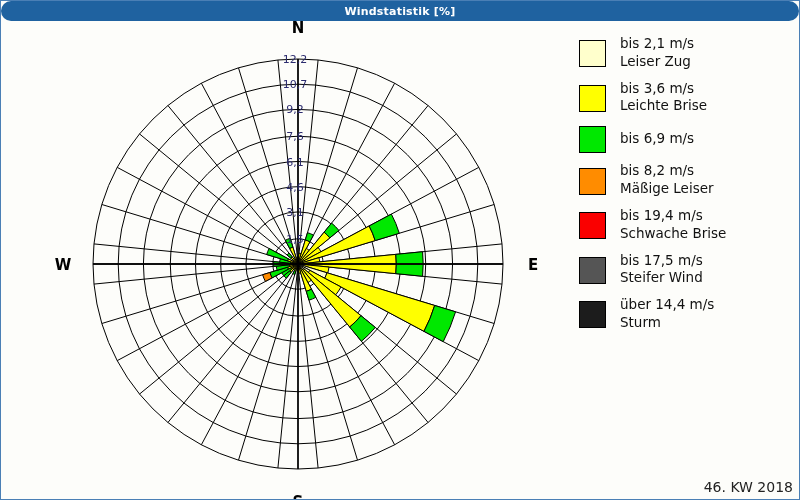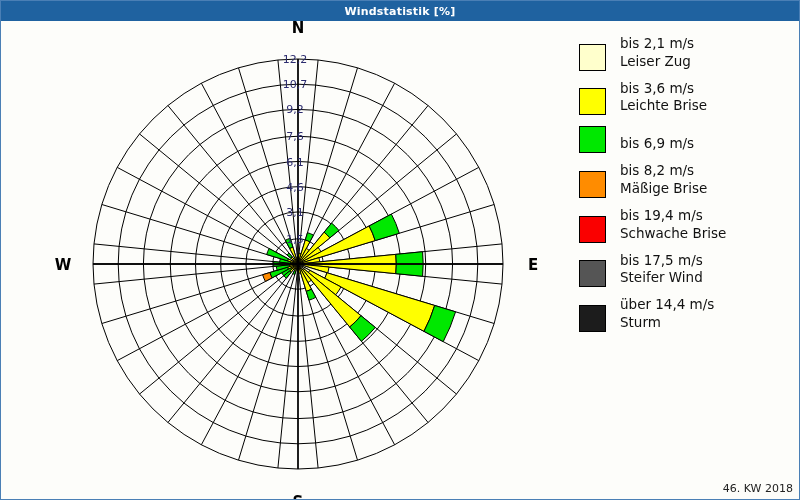--- a/index.html
+++ b/index.html
@@ -15,49 +15,50 @@
     background:#fdfdfa;
   }
   #titlebar{
     position:absolute;left:0;top:0;width:100%;height:20px;
     background:#1f62a0;
     color:#ffffff;
     font-size:11px;font-weight:bold;
     display:flex;align-items:center;justify-content:center;
     letter-spacing:.2px;
     box-sizing:border-box;
+    border-radius:10px;
   }
   #plotarea{
     position:absolute;left:0;top:20px;width:560px;height:478px;
   }
   #rose-svg{display:block;}
   #legend{
     position:absolute;left:578px;top:34px;width:215px;
   }
   .legend-row{
-    display:flex;align-items:flex-end;
+    display:flex;align-items:center;
     margin-bottom:9px;
   }
   .swatch{
     width:25px;height:25px;
     border:1px solid #000;
     flex:0 0 auto;
     margin-top:2px;
   }
   .legend-text{
     margin-left:14px;
     font-size:13.5px;
     color:#111;
     line-height:1.32;
     white-space:nowrap;
   }
   .legend-text span{display:block;}
   #footer{
     position:absolute;right:6px;bottom:4px;
-    font-size:11px;color:#222;
+    font-size:14px;color:#222;
   }
   .dirlabel{font-size:15px;font-weight:bold;fill:#000;}
   .ticklabel{font-size:11px;fill:#2b2b6e;}
   .grid{fill:none;stroke:#000;stroke-width:1;}
   .axisline{stroke:#000;stroke-width:1.3;}
 </style>
 </head>
 <body>
 
 <div id="app">
@@ -237,21 +238,21 @@
     <div class="legend-row">
       <div class="swatch" style="background: rgb(0, 232, 0);"></div>
       <div class="legend-text">
         <span>bis 6,9 m/s</span>
       </div>
     </div>
     <div class="legend-row">
       <div class="swatch" style="background: rgb(255, 140, 0);"></div>
       <div class="legend-text">
         <span>bis 8,2 m/s</span>
-        <span>Mäßige Brise</span>
+        <span>Mäßige Leiser</span>
       </div>
     </div>
     <div class="legend-row">
       <div class="swatch" style="background: rgb(250, 0, 0);"></div>
       <div class="legend-text">
         <span>bis 19,4 m/s</span>
         <span>Schwache Brise</span>
       </div>
     </div>
     <div class="legend-row">

